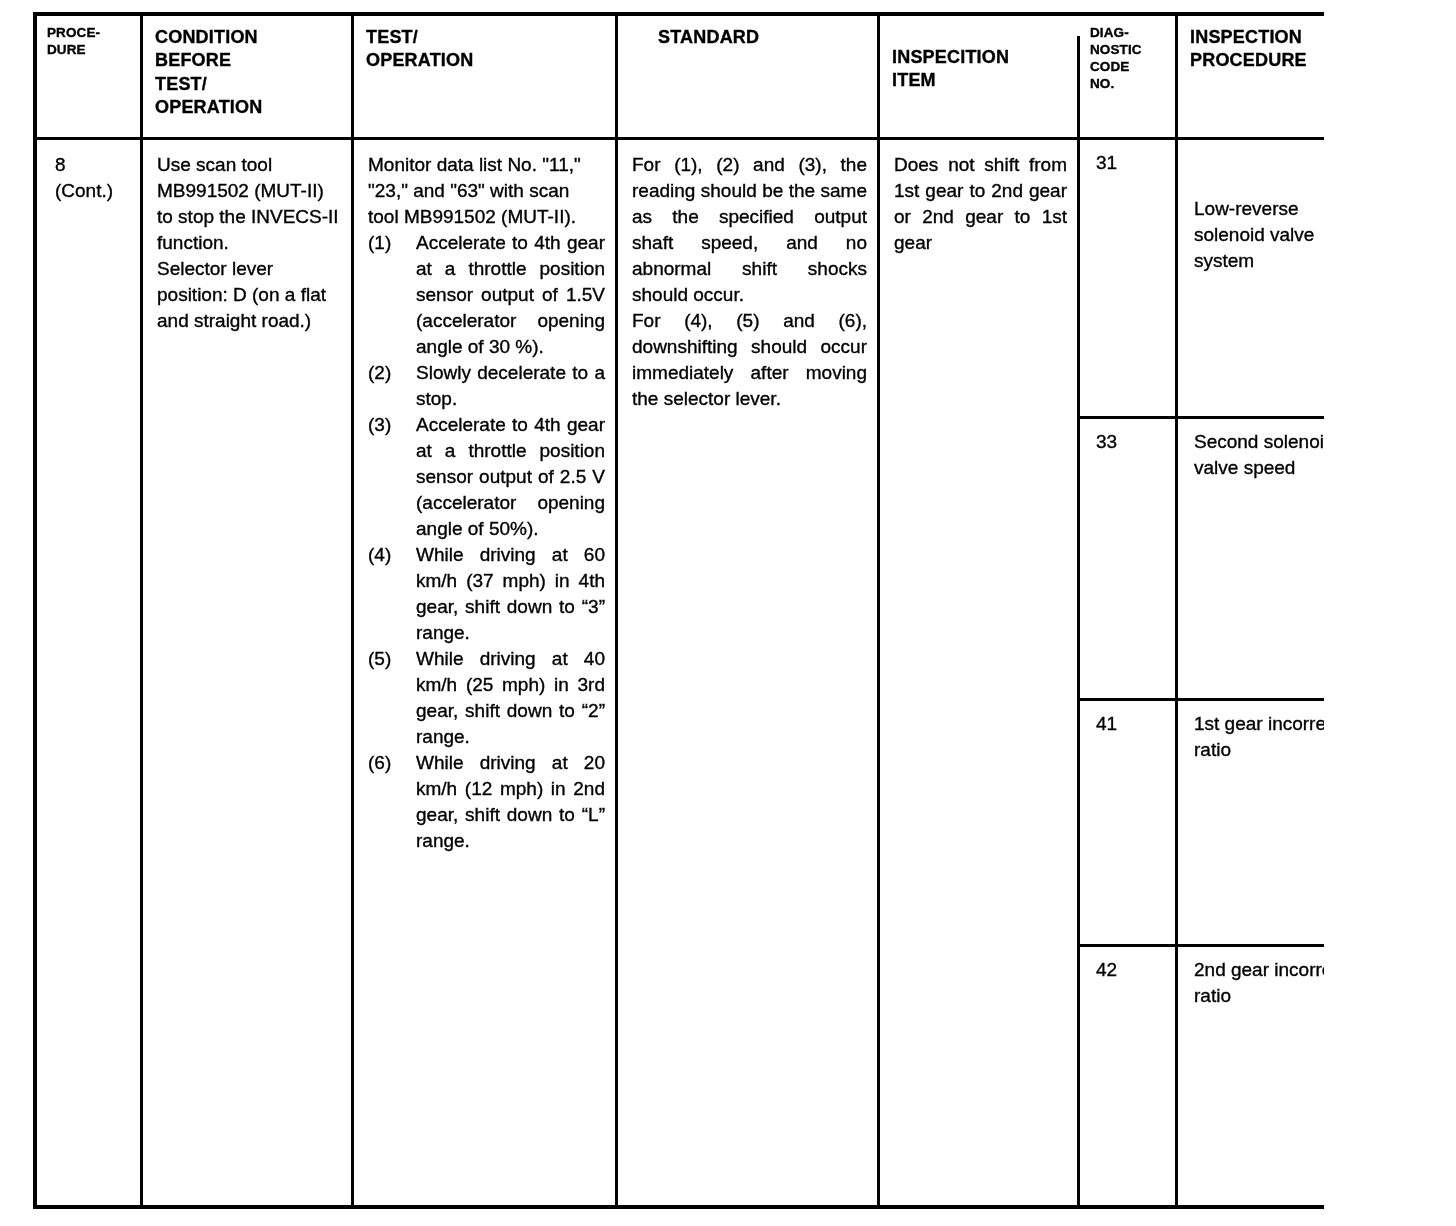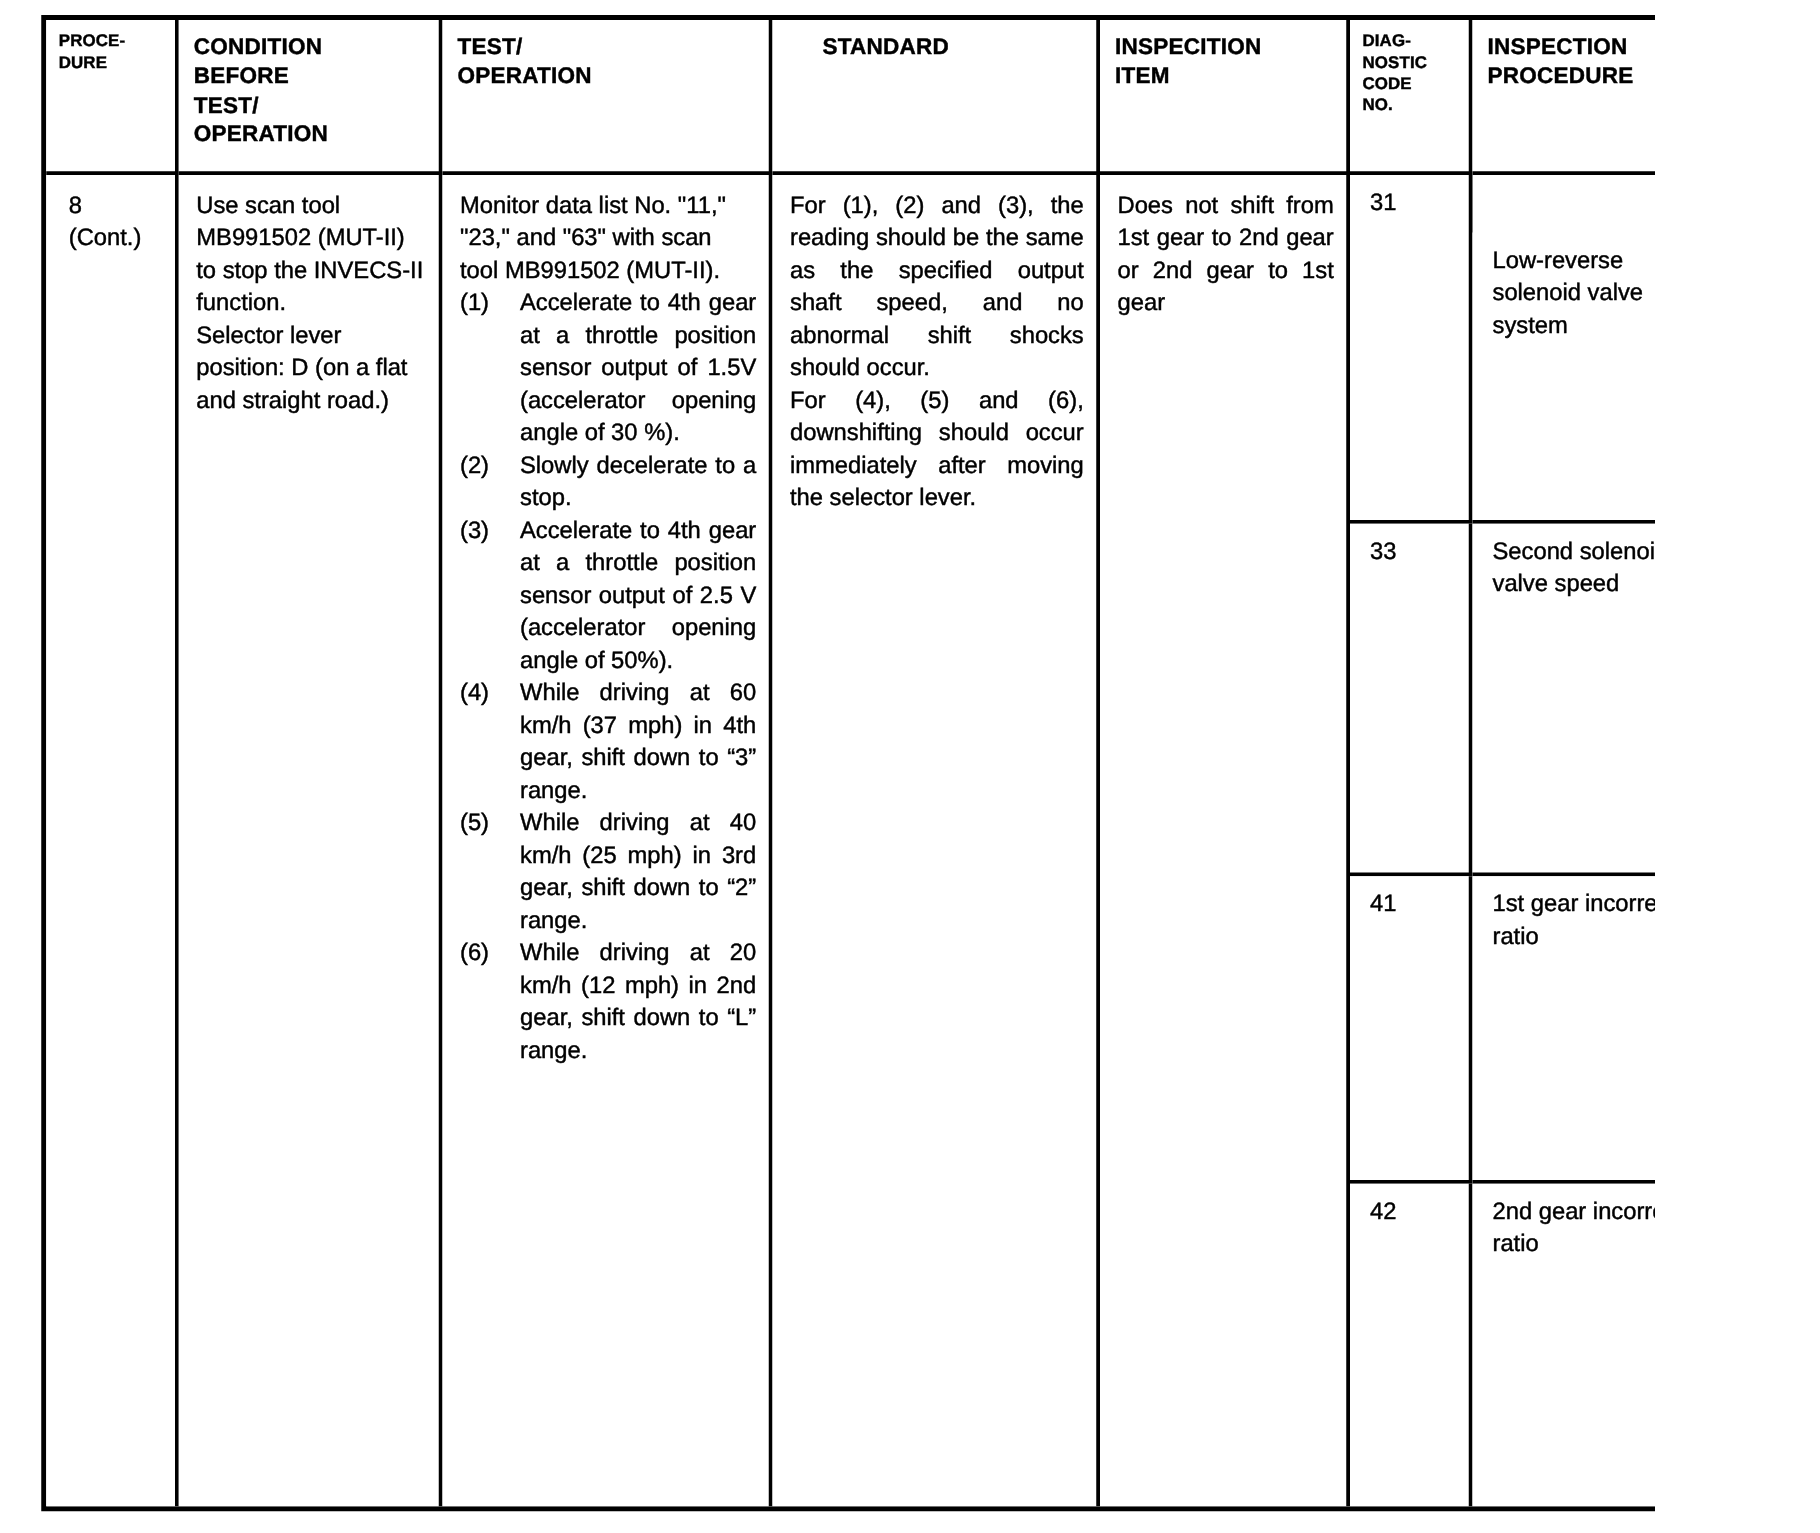--- a/index.html
+++ b/index.html
@@ -95,21 +95,21 @@
 
     <div class="cell hdr small" style="grid-column:1; grid-row:1;">PROCE-
 DURE</div>
     <div class="cell hdr" style="grid-column:2; grid-row:1;">CONDITION
 BEFORE
 TEST/
 OPERATION</div>
     <div class="cell hdr" style="grid-column:3; grid-row:1;">TEST/
 OPERATION</div>
     <div class="cell hdr" style="grid-column:4; grid-row:1;padding-left:40px;">STANDARD</div>
-    <div class="cell hdr" style="grid-column:5; grid-row:1;">INSPECITION
+    <div class="cell hdr" style="grid-column:5; grid-row:1;margin-top:20px;">INSPECITION
 ITEM</div>
     <div class="cell hdr small" style="grid-column:6; grid-row:1;">DIAG-
 NOSTIC
 CODE
 NO.</div>
     <div class="cell hdr last-col" style="grid-column:7; grid-row:1;">INSPECTION
 PROCEDURE</div>
 
     <div class="cell bodytxt pad prewrap" style="grid-column:1; grid-row:2 / span 4; padding-left:18px;">8
 (Cont.)</div>

